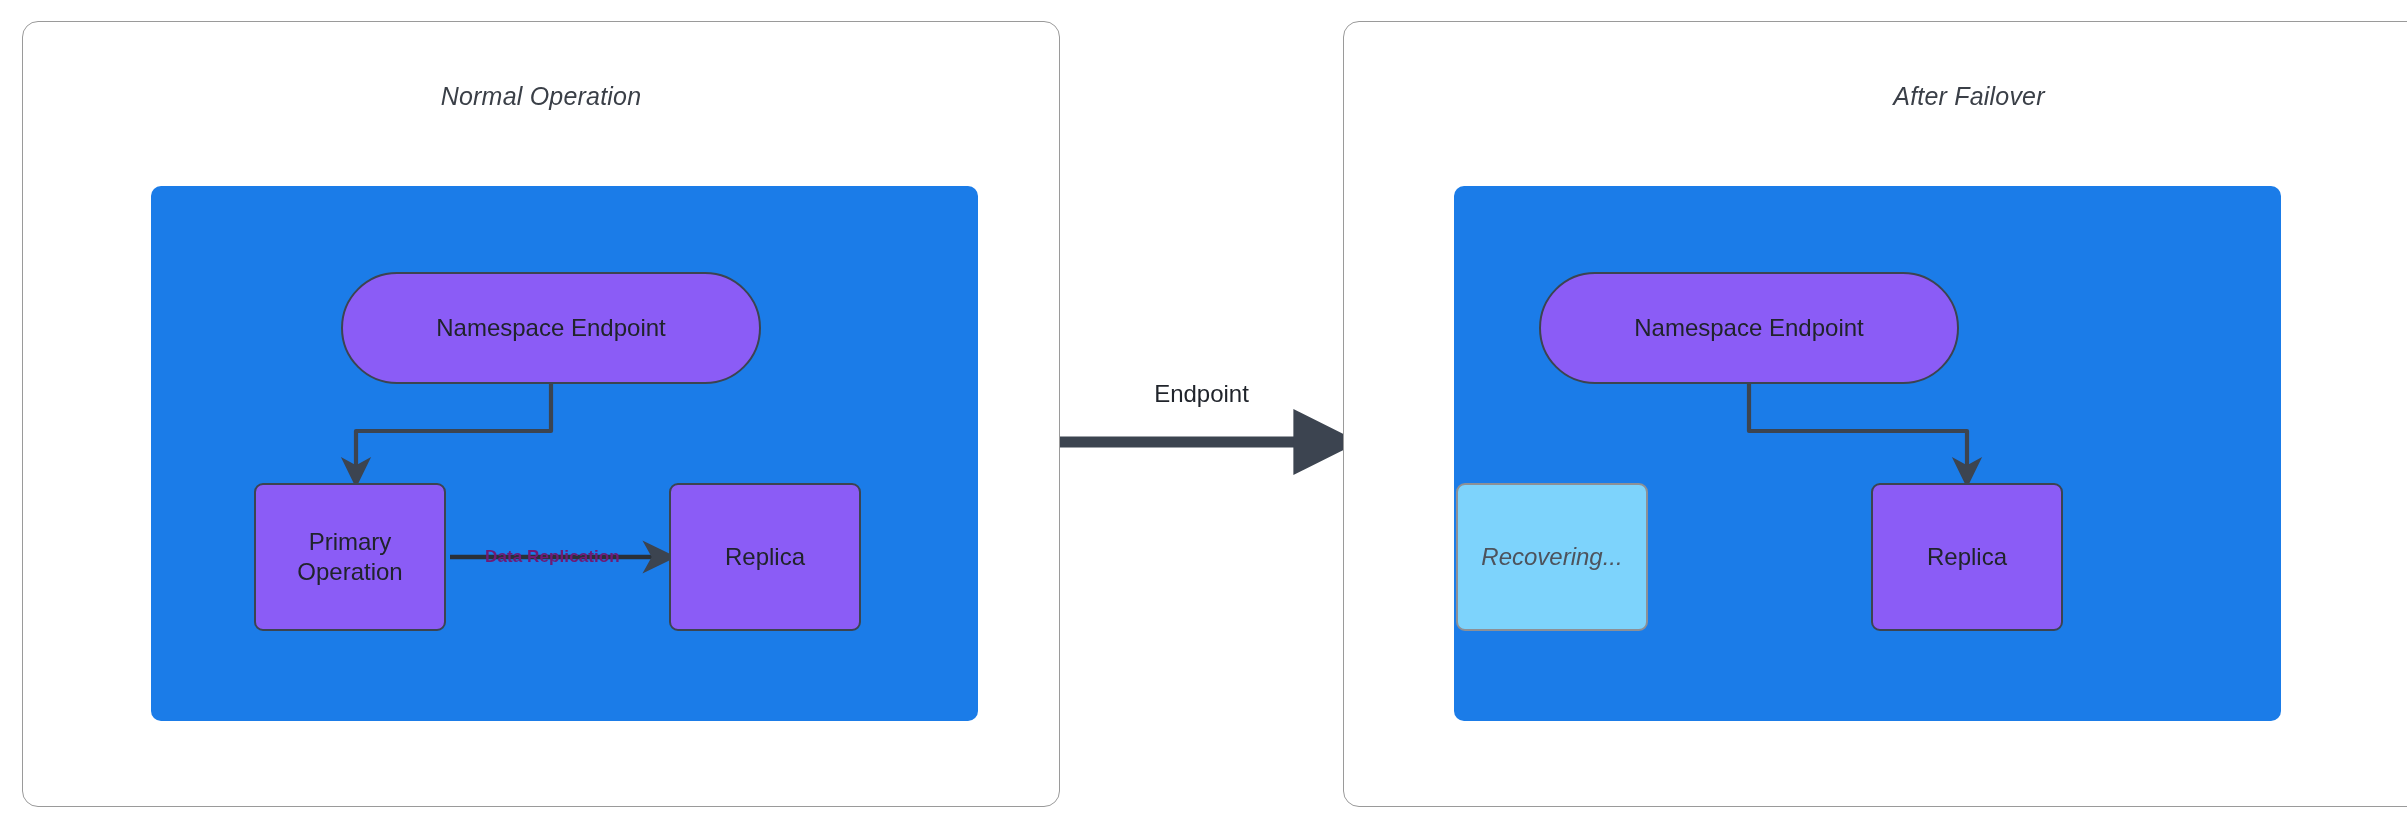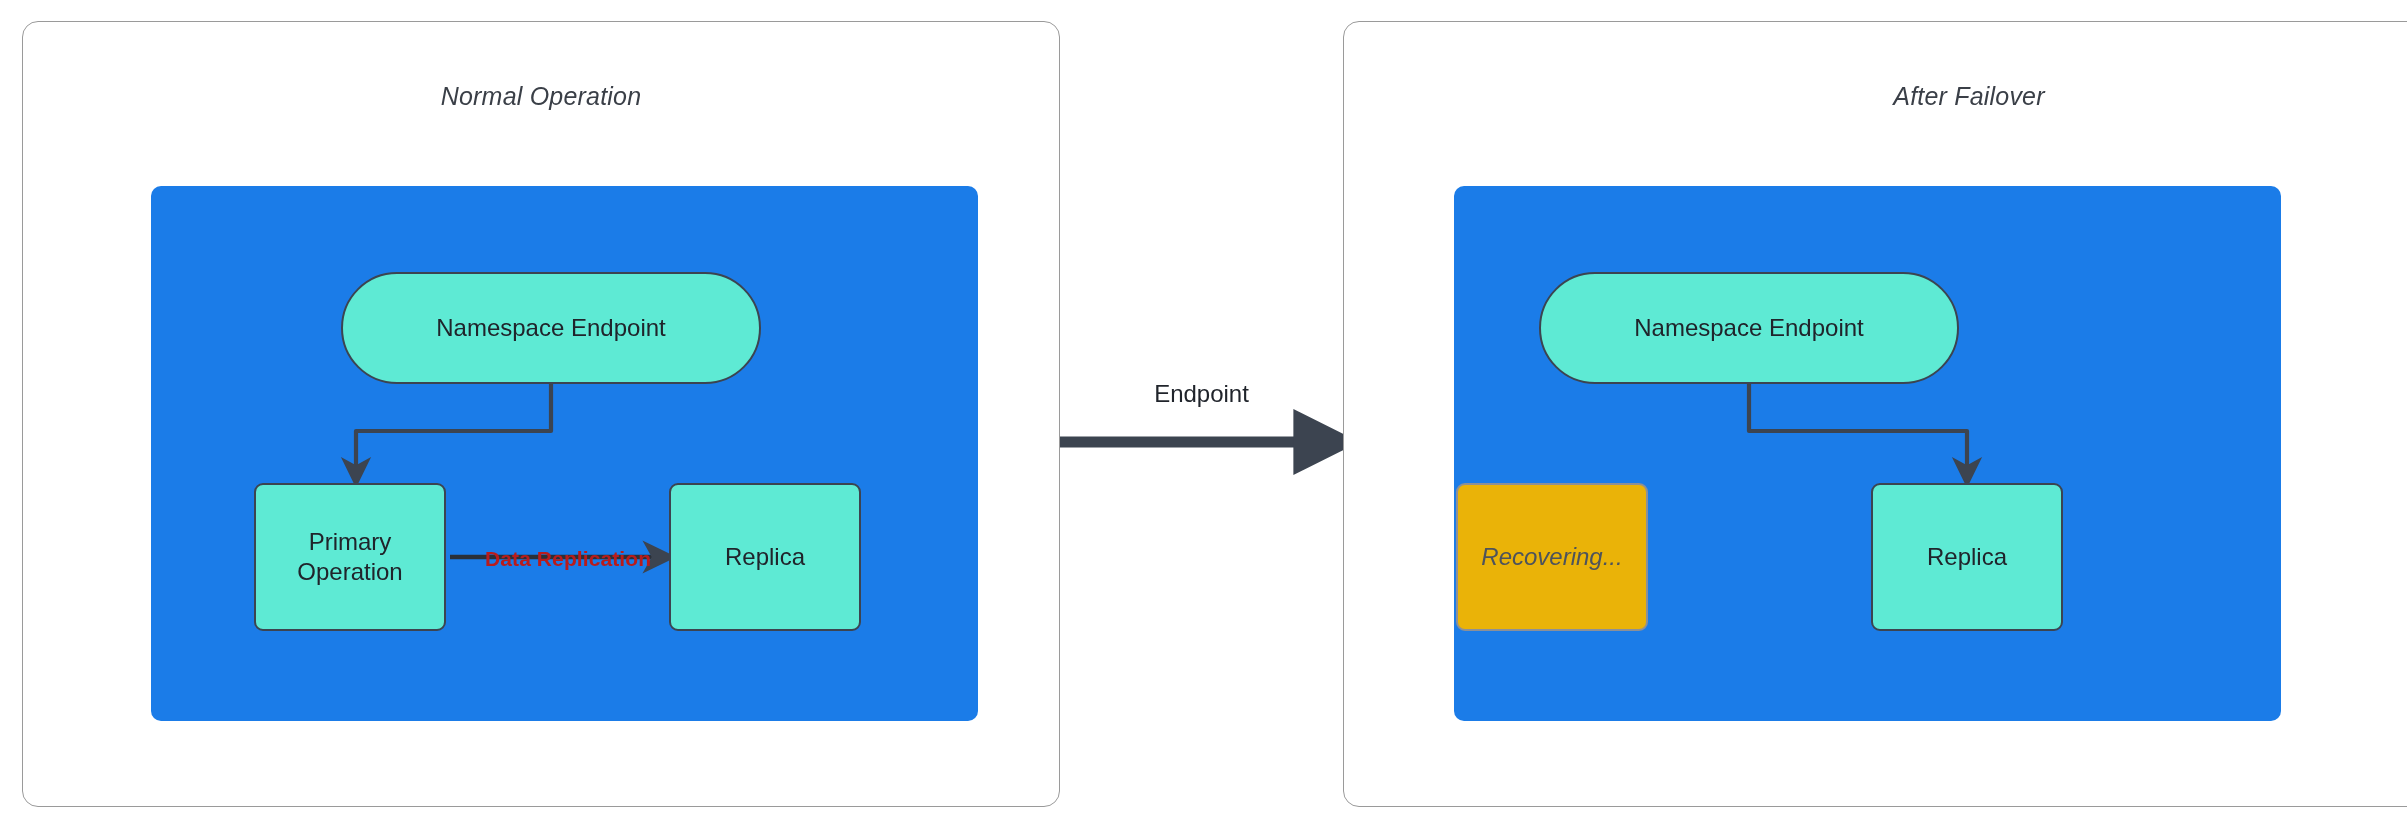--- a/index.html
+++ b/index.html
@@ -49,38 +49,38 @@
     background: #1b7ce8;
     border-radius: 10px;
   }
   #blue-left  { left: 128px; top: 164px; width: 827px; height: 535px; }
   #blue-right { left: 110px; top: 164px; width: 827px; height: 535px; }
 
   
   .node {
     position: absolute;
     box-sizing: border-box;
-    background: #5eead4;
+    background: #8b5cf6;
     border: 2px solid #3c4450;
     display: flex;
     align-items: center;
     justify-content: center;
     text-align: center;
     color: #20242b;
     font-size: 24px;
     line-height: 1.25;
   }
   .pill {
     border-radius: 999px;
   }
   .rect {
     border-radius: 9px;
   }
   .node.recovering {
-    background: #eab308;
+    background: #7dd3fc;
     border-color: #8d9096;
     color: #4d535c;
     font-style: italic;
   }
 
   
   #endpoint-left  { left: 318px; top: 250px; width: 420px; height: 112px; }
   #endpoint-right { left: 195px; top: 250px; width: 420px; height: 112px; }
 
   
@@ -97,23 +97,23 @@
     left: 0; top: 0;
     width: 100%;
     height: 100%;
     overflow: visible;
     pointer-events: none;
   }
 
   
   .edge-label-strong {
     position: absolute;
-    font-size: 21px;
+    font-size: 17px;
     font-weight: bold;
-    color: #b91c1c;
+    color: #701a75;
     white-space: nowrap;
     letter-spacing: .1px;
   }
   #label-data-replication {
     left: 462px;
     top: 525px;
   }
 
   
   #failover-group {

